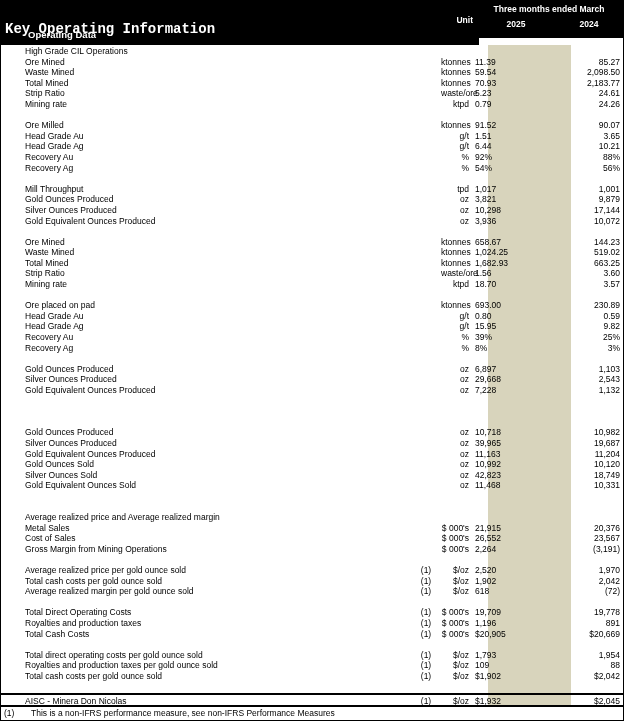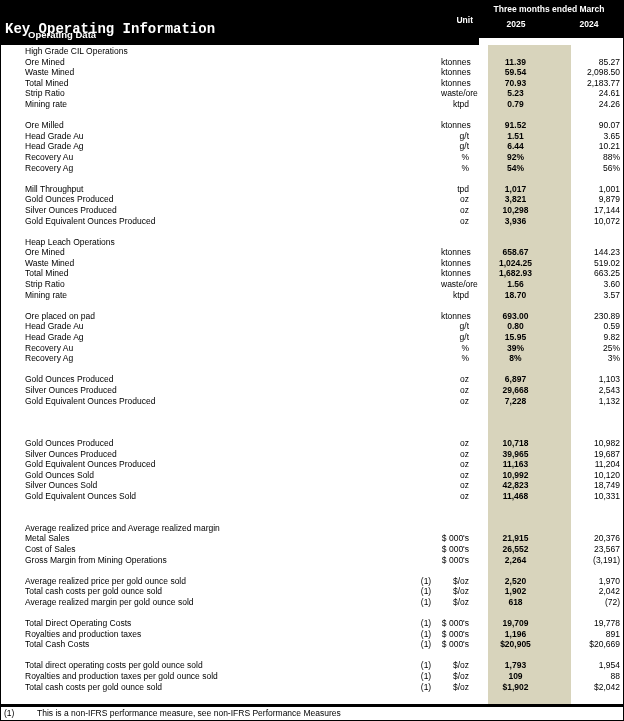--- a/index.html
+++ b/index.html
@@ -27,30 +27,30 @@
   .hl-col{position:absolute;left:487px;top:40px;width:83px;height:666px;z-index:0;}
   
   .rows{position:absolute;left:0;top:45px;width:624px;z-index:1;}
   .row{display:flex;height:10.6px;line-height:10.6px;font-size:8.5px;white-space:nowrap;}
   .row.section .c-label{font-weight:normal;}
   .row.blank{height:10.6px;}
   .row.rule{height:2px;background:#000;margin:1px 0;}
   .c-label{flex:1;padding-left:24px;overflow:hidden;}
   .c-note{width:30px;text-align:center;}
   .c-unit{width:34px;text-align:right;padding-right:6px;box-sizing:border-box;}
-  .c-v25{width:90px;text-align:center;padding-right:9px;box-sizing:border-box;font-weight:bold;}
+  .c-v25{width:90px;text-align:left;padding-right:9px;box-sizing:border-box;}
   .c-v24{width:60px;text-align:right;padding-right:5px;box-sizing:border-box;}
   
   .footnote{
     position:absolute;left:0;bottom:0;width:624px;height:13px;
     background:#fff;border-top:2px solid #000;z-index:3;
     font-size:8.5px;line-height:13px;white-space:nowrap;
   }
   .fn-marker{position:absolute;left:3px;}
-  .fn-text{position:absolute;left:36px;}
+  .fn-text{position:absolute;left:30px;}
 </style>
 </head>
 <body>
 
 <div class="page">
 
   <div class="hl-col" style="background: rgb(216, 212, 188);"></div>
 
   <div class="hdr" style="background: rgb(0, 0, 0); color: rgb(255, 255, 255);">
     <div class="hdr-notch"></div>
@@ -164,180 +164,173 @@
     <span class="c-v24">17,144</span>
   </div>
       <div class="row">
     <span class="c-label">Gold Equivalent Ounces Produced</span>
     <span class="c-note"></span>
     <span class="c-unit">oz</span>
     <span class="c-v25">3,936</span>
     <span class="c-v24">10,072</span>
   </div>
       <div class="row blank"></div>
+      <div class="row">
+    <span class="c-label">Ore Mined</span>
+    <span class="c-note"></span>
+    <span class="c-unit">ktonnes</span>
+    <span class="c-v25">658.67</span>
+    <span class="c-v24">144.23</span>
+  </div>
+      <div class="row">
+    <span class="c-label">Waste Mined</span>
+    <span class="c-note"></span>
+    <span class="c-unit">ktonnes</span>
+    <span class="c-v25">1,024.25</span>
+    <span class="c-v24">519.02</span>
+  </div>
+      <div class="row">
+    <span class="c-label">Total Mined</span>
+    <span class="c-note"></span>
+    <span class="c-unit">ktonnes</span>
+    <span class="c-v25">1,682.93</span>
+    <span class="c-v24">663.25</span>
+  </div>
+      <div class="row">
+    <span class="c-label">Strip Ratio</span>
+    <span class="c-note"></span>
+    <span class="c-unit">waste/ore</span>
+    <span class="c-v25">1.56</span>
+    <span class="c-v24">3.60</span>
+  </div>
+      <div class="row">
+    <span class="c-label">Mining rate</span>
+    <span class="c-note"></span>
+    <span class="c-unit">ktpd</span>
+    <span class="c-v25">18.70</span>
+    <span class="c-v24">3.57</span>
+  </div>
+      <div class="row blank"></div>
+      <div class="row">
+    <span class="c-label">Ore placed on pad</span>
+    <span class="c-note"></span>
+    <span class="c-unit">ktonnes</span>
+    <span class="c-v25">693.00</span>
+    <span class="c-v24">230.89</span>
+  </div>
+      <div class="row">
+    <span class="c-label">Head Grade Au</span>
+    <span class="c-note"></span>
+    <span class="c-unit">g/t</span>
+    <span class="c-v25">0.80</span>
+    <span class="c-v24">0.59</span>
+  </div>
+      <div class="row">
+    <span class="c-label">Head Grade Ag</span>
+    <span class="c-note"></span>
+    <span class="c-unit">g/t</span>
+    <span class="c-v25">15.95</span>
+    <span class="c-v24">9.82</span>
+  </div>
+      <div class="row">
+    <span class="c-label">Recovery Au</span>
+    <span class="c-note"></span>
+    <span class="c-unit">%</span>
+    <span class="c-v25">39%</span>
+    <span class="c-v24">25%</span>
+  </div>
+      <div class="row">
+    <span class="c-label">Recovery Ag</span>
+    <span class="c-note"></span>
+    <span class="c-unit">%</span>
+    <span class="c-v25">8%</span>
+    <span class="c-v24">3%</span>
+  </div>
+      <div class="row blank"></div>
+      <div class="row">
+    <span class="c-label">Gold Ounces Produced</span>
+    <span class="c-note"></span>
+    <span class="c-unit">oz</span>
+    <span class="c-v25">6,897</span>
+    <span class="c-v24">1,103</span>
+  </div>
+      <div class="row">
+    <span class="c-label">Silver Ounces Produced</span>
+    <span class="c-note"></span>
+    <span class="c-unit">oz</span>
+    <span class="c-v25">29,668</span>
+    <span class="c-v24">2,543</span>
+  </div>
+      <div class="row">
+    <span class="c-label">Gold Equivalent Ounces Produced</span>
+    <span class="c-note"></span>
+    <span class="c-unit">oz</span>
+    <span class="c-v25">7,228</span>
+    <span class="c-v24">1,132</span>
+  </div>
+      <div class="row blank"></div>
+      <div class="row blank"></div>
       <div class="row section">
-    <span class="c-label">Heap Leach Operations</span>
     <span class="c-note"></span>
     <span class="c-unit"></span>
     <span class="c-v25"></span>
     <span class="c-v24"></span>
   </div>
       <div class="row">
-    <span class="c-label">Ore Mined</span>
-    <span class="c-note"></span>
-    <span class="c-unit">ktonnes</span>
-    <span class="c-v25">658.67</span>
-    <span class="c-v24">144.23</span>
-  </div>
-      <div class="row">
-    <span class="c-label">Waste Mined</span>
-    <span class="c-note"></span>
-    <span class="c-unit">ktonnes</span>
-    <span class="c-v25">1,024.25</span>
-    <span class="c-v24">519.02</span>
-  </div>
-      <div class="row">
-    <span class="c-label">Total Mined</span>
-    <span class="c-note"></span>
-    <span class="c-unit">ktonnes</span>
-    <span class="c-v25">1,682.93</span>
-    <span class="c-v24">663.25</span>
-  </div>
-      <div class="row">
-    <span class="c-label">Strip Ratio</span>
-    <span class="c-note"></span>
-    <span class="c-unit">waste/ore</span>
-    <span class="c-v25">1.56</span>
-    <span class="c-v24">3.60</span>
-  </div>
-      <div class="row">
-    <span class="c-label">Mining rate</span>
-    <span class="c-note"></span>
-    <span class="c-unit">ktpd</span>
-    <span class="c-v25">18.70</span>
-    <span class="c-v24">3.57</span>
-  </div>
-      <div class="row blank"></div>
-      <div class="row">
-    <span class="c-label">Ore placed on pad</span>
-    <span class="c-note"></span>
-    <span class="c-unit">ktonnes</span>
-    <span class="c-v25">693.00</span>
-    <span class="c-v24">230.89</span>
-  </div>
-      <div class="row">
-    <span class="c-label">Head Grade Au</span>
-    <span class="c-note"></span>
-    <span class="c-unit">g/t</span>
-    <span class="c-v25">0.80</span>
-    <span class="c-v24">0.59</span>
-  </div>
-      <div class="row">
-    <span class="c-label">Head Grade Ag</span>
-    <span class="c-note"></span>
-    <span class="c-unit">g/t</span>
-    <span class="c-v25">15.95</span>
-    <span class="c-v24">9.82</span>
-  </div>
-      <div class="row">
-    <span class="c-label">Recovery Au</span>
-    <span class="c-note"></span>
-    <span class="c-unit">%</span>
-    <span class="c-v25">39%</span>
-    <span class="c-v24">25%</span>
-  </div>
-      <div class="row">
-    <span class="c-label">Recovery Ag</span>
-    <span class="c-note"></span>
-    <span class="c-unit">%</span>
-    <span class="c-v25">8%</span>
-    <span class="c-v24">3%</span>
-  </div>
-      <div class="row blank"></div>
-      <div class="row">
     <span class="c-label">Gold Ounces Produced</span>
     <span class="c-note"></span>
     <span class="c-unit">oz</span>
-    <span class="c-v25">6,897</span>
-    <span class="c-v24">1,103</span>
+    <span class="c-v25">10,718</span>
+    <span class="c-v24">10,982</span>
   </div>
       <div class="row">
     <span class="c-label">Silver Ounces Produced</span>
     <span class="c-note"></span>
     <span class="c-unit">oz</span>
-    <span class="c-v25">29,668</span>
-    <span class="c-v24">2,543</span>
+    <span class="c-v25">39,965</span>
+    <span class="c-v24">19,687</span>
   </div>
       <div class="row">
     <span class="c-label">Gold Equivalent Ounces Produced</span>
     <span class="c-note"></span>
     <span class="c-unit">oz</span>
-    <span class="c-v25">7,228</span>
-    <span class="c-v24">1,132</span>
+    <span class="c-v25">11,163</span>
+    <span class="c-v24">11,204</span>
+  </div>
+      <div class="row">
+    <span class="c-label">Gold Ounces Sold</span>
+    <span class="c-note"></span>
+    <span class="c-unit">oz</span>
+    <span class="c-v25">10,992</span>
+    <span class="c-v24">10,120</span>
+  </div>
+      <div class="row">
+    <span class="c-label">Silver Ounces Sold</span>
+    <span class="c-note"></span>
+    <span class="c-unit">oz</span>
+    <span class="c-v25">42,823</span>
+    <span class="c-v24">18,749</span>
+  </div>
+      <div class="row">
+    <span class="c-label">Gold Equivalent Ounces Sold</span>
+    <span class="c-note"></span>
+    <span class="c-unit">oz</span>
+    <span class="c-v25">11,468</span>
+    <span class="c-v24">10,331</span>
   </div>
       <div class="row blank"></div>
       <div class="row blank"></div>
       <div class="row section">
+    <span class="c-label">Average realized price and Average realized margin</span>
     <span class="c-note"></span>
     <span class="c-unit"></span>
     <span class="c-v25"></span>
     <span class="c-v24"></span>
   </div>
       <div class="row">
-    <span class="c-label">Gold Ounces Produced</span>
-    <span class="c-note"></span>
-    <span class="c-unit">oz</span>
-    <span class="c-v25">10,718</span>
-    <span class="c-v24">10,982</span>
-  </div>
-      <div class="row">
-    <span class="c-label">Silver Ounces Produced</span>
-    <span class="c-note"></span>
-    <span class="c-unit">oz</span>
-    <span class="c-v25">39,965</span>
-    <span class="c-v24">19,687</span>
-  </div>
-      <div class="row">
-    <span class="c-label">Gold Equivalent Ounces Produced</span>
-    <span class="c-note"></span>
-    <span class="c-unit">oz</span>
-    <span class="c-v25">11,163</span>
-    <span class="c-v24">11,204</span>
-  </div>
-      <div class="row">
-    <span class="c-label">Gold Ounces Sold</span>
-    <span class="c-note"></span>
-    <span class="c-unit">oz</span>
-    <span class="c-v25">10,992</span>
-    <span class="c-v24">10,120</span>
-  </div>
-      <div class="row">
-    <span class="c-label">Silver Ounces Sold</span>
-    <span class="c-note"></span>
-    <span class="c-unit">oz</span>
-    <span class="c-v25">42,823</span>
-    <span class="c-v24">18,749</span>
-  </div>
-      <div class="row">
-    <span class="c-label">Gold Equivalent Ounces Sold</span>
-    <span class="c-note"></span>
-    <span class="c-unit">oz</span>
-    <span class="c-v25">11,468</span>
-    <span class="c-v24">10,331</span>
-  </div>
-      <div class="row blank"></div>
-      <div class="row blank"></div>
-      <div class="row section">
-    <span class="c-label">Average realized price and Average realized margin</span>
-    <span class="c-note"></span>
-    <span class="c-unit"></span>
-    <span class="c-v25"></span>
-    <span class="c-v24"></span>
-  </div>
-      <div class="row">
     <span class="c-label">Metal Sales</span>
     <span class="c-note"></span>
     <span class="c-unit">$ 000's</span>
     <span class="c-v25">21,915</span>
     <span class="c-v24">20,376</span>
   </div>
       <div class="row">
     <span class="c-label">Cost of Sales</span>
     <span class="c-note"></span>
     <span class="c-unit">$ 000's</span>

